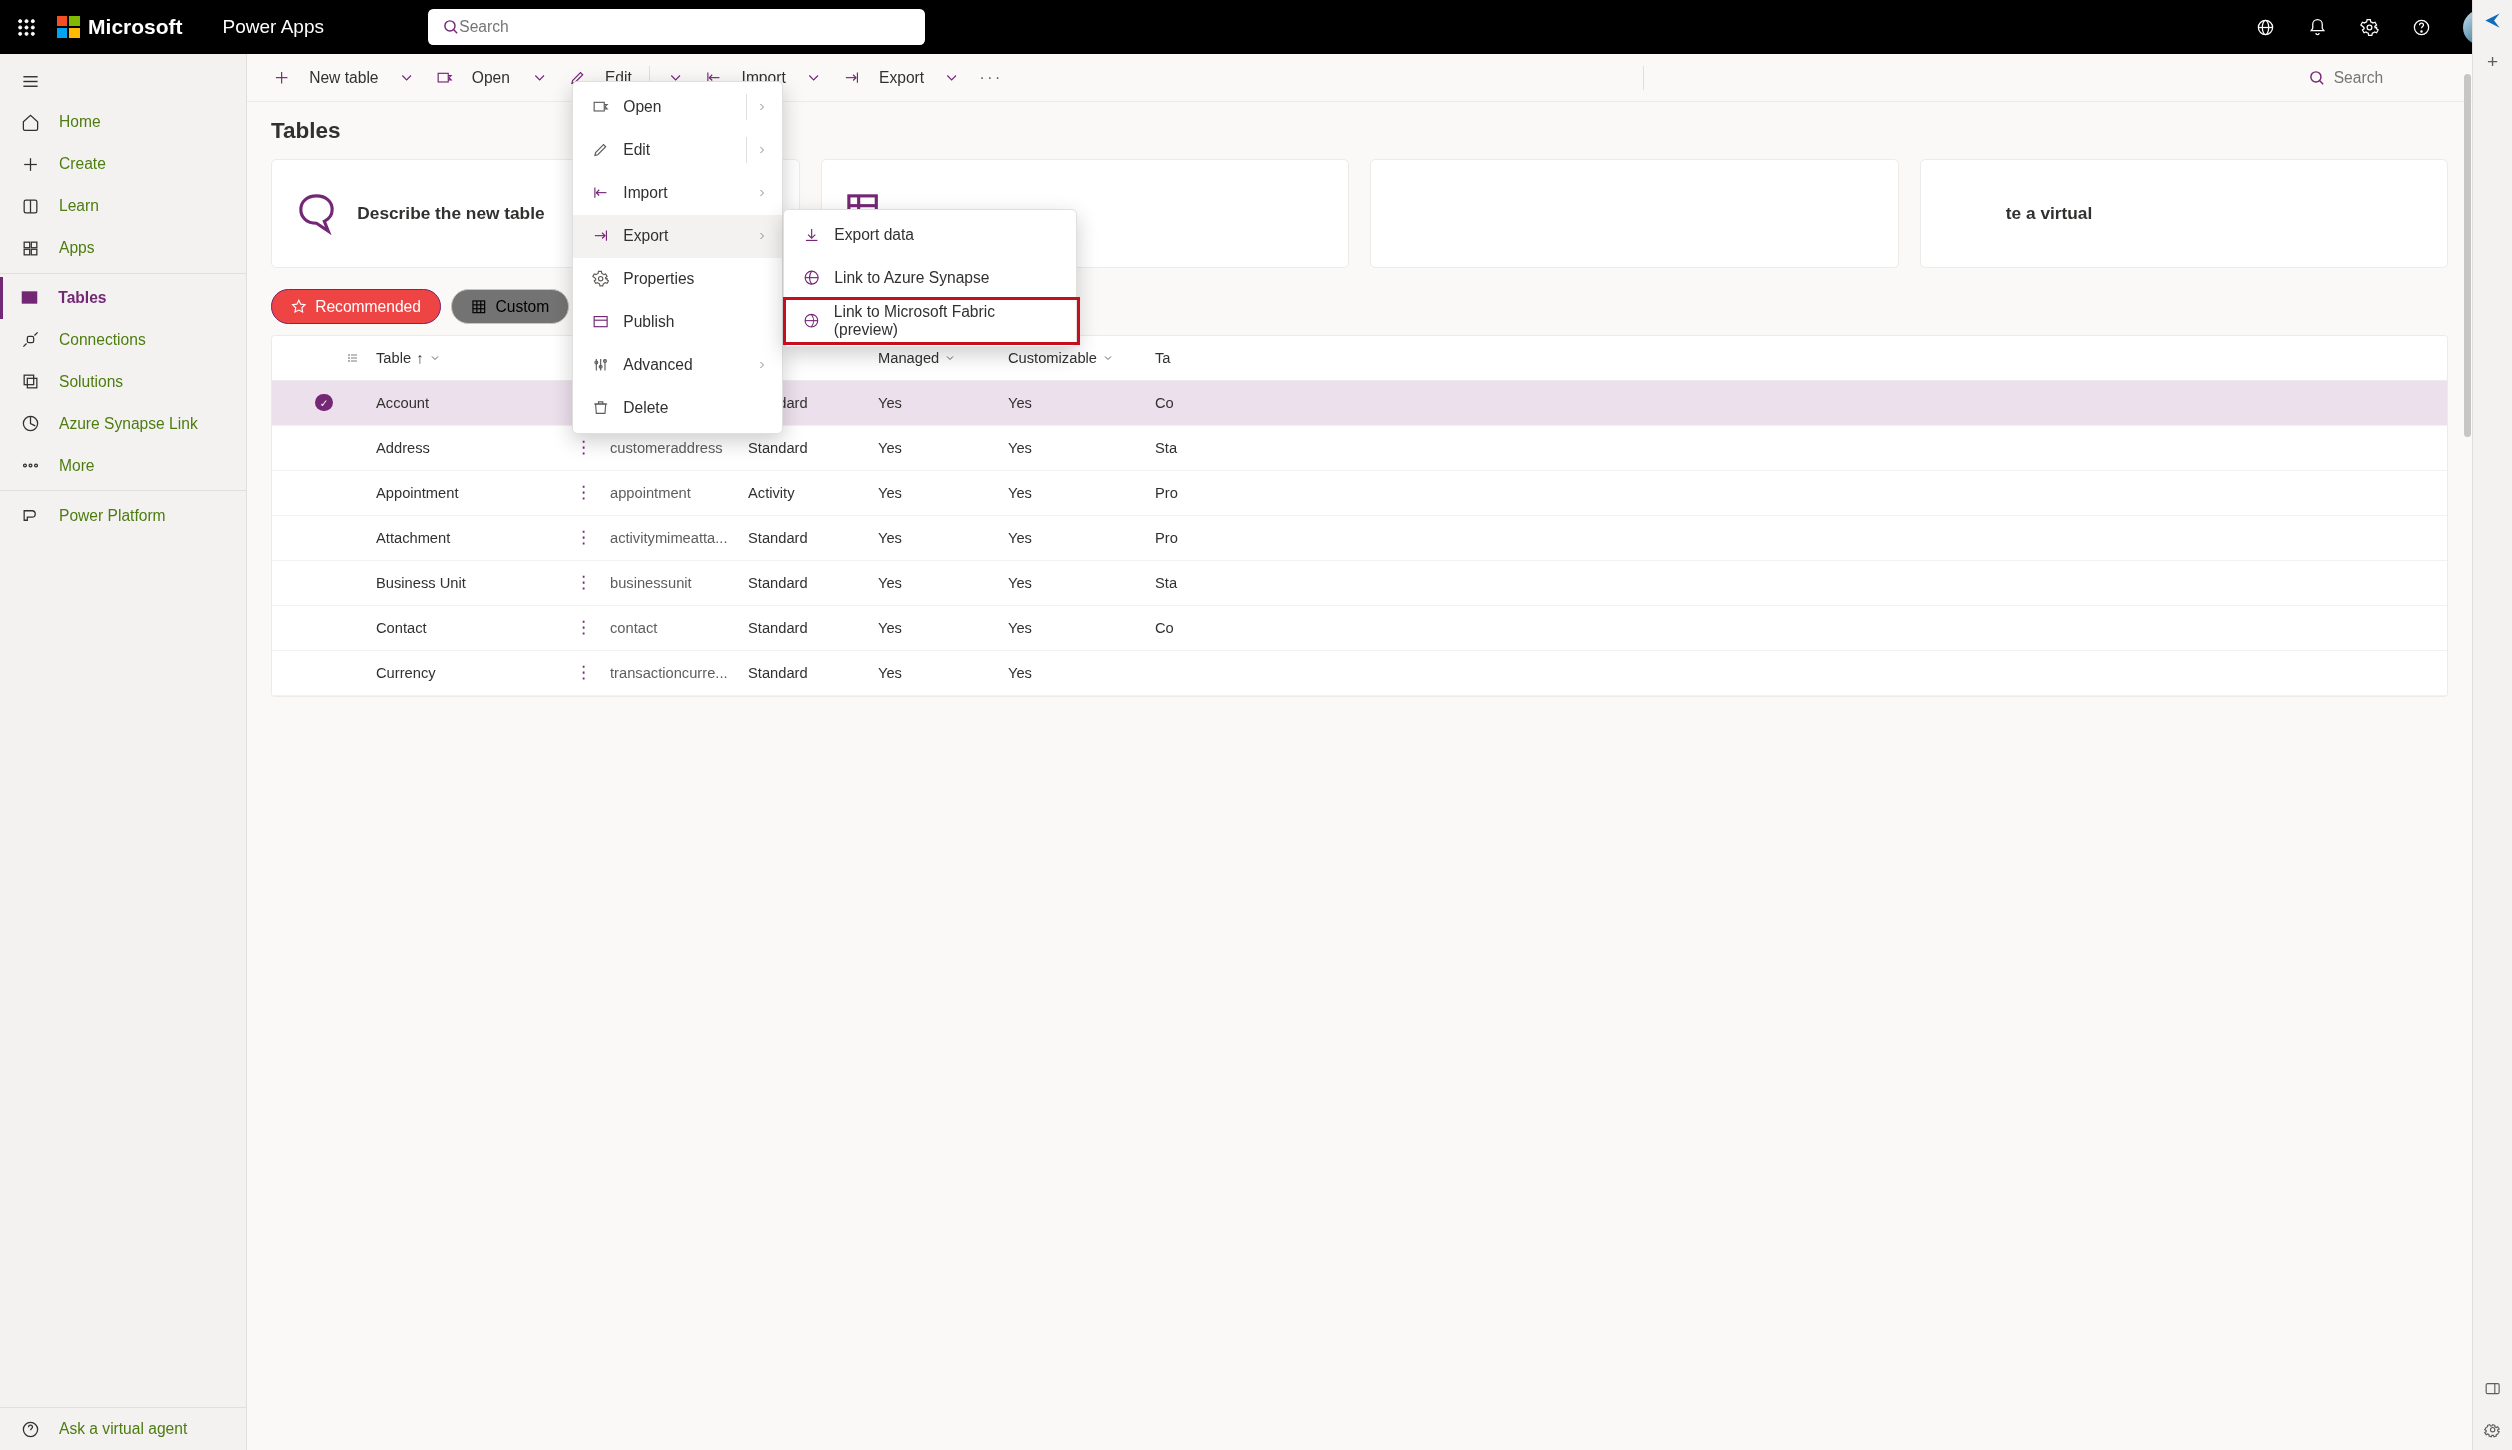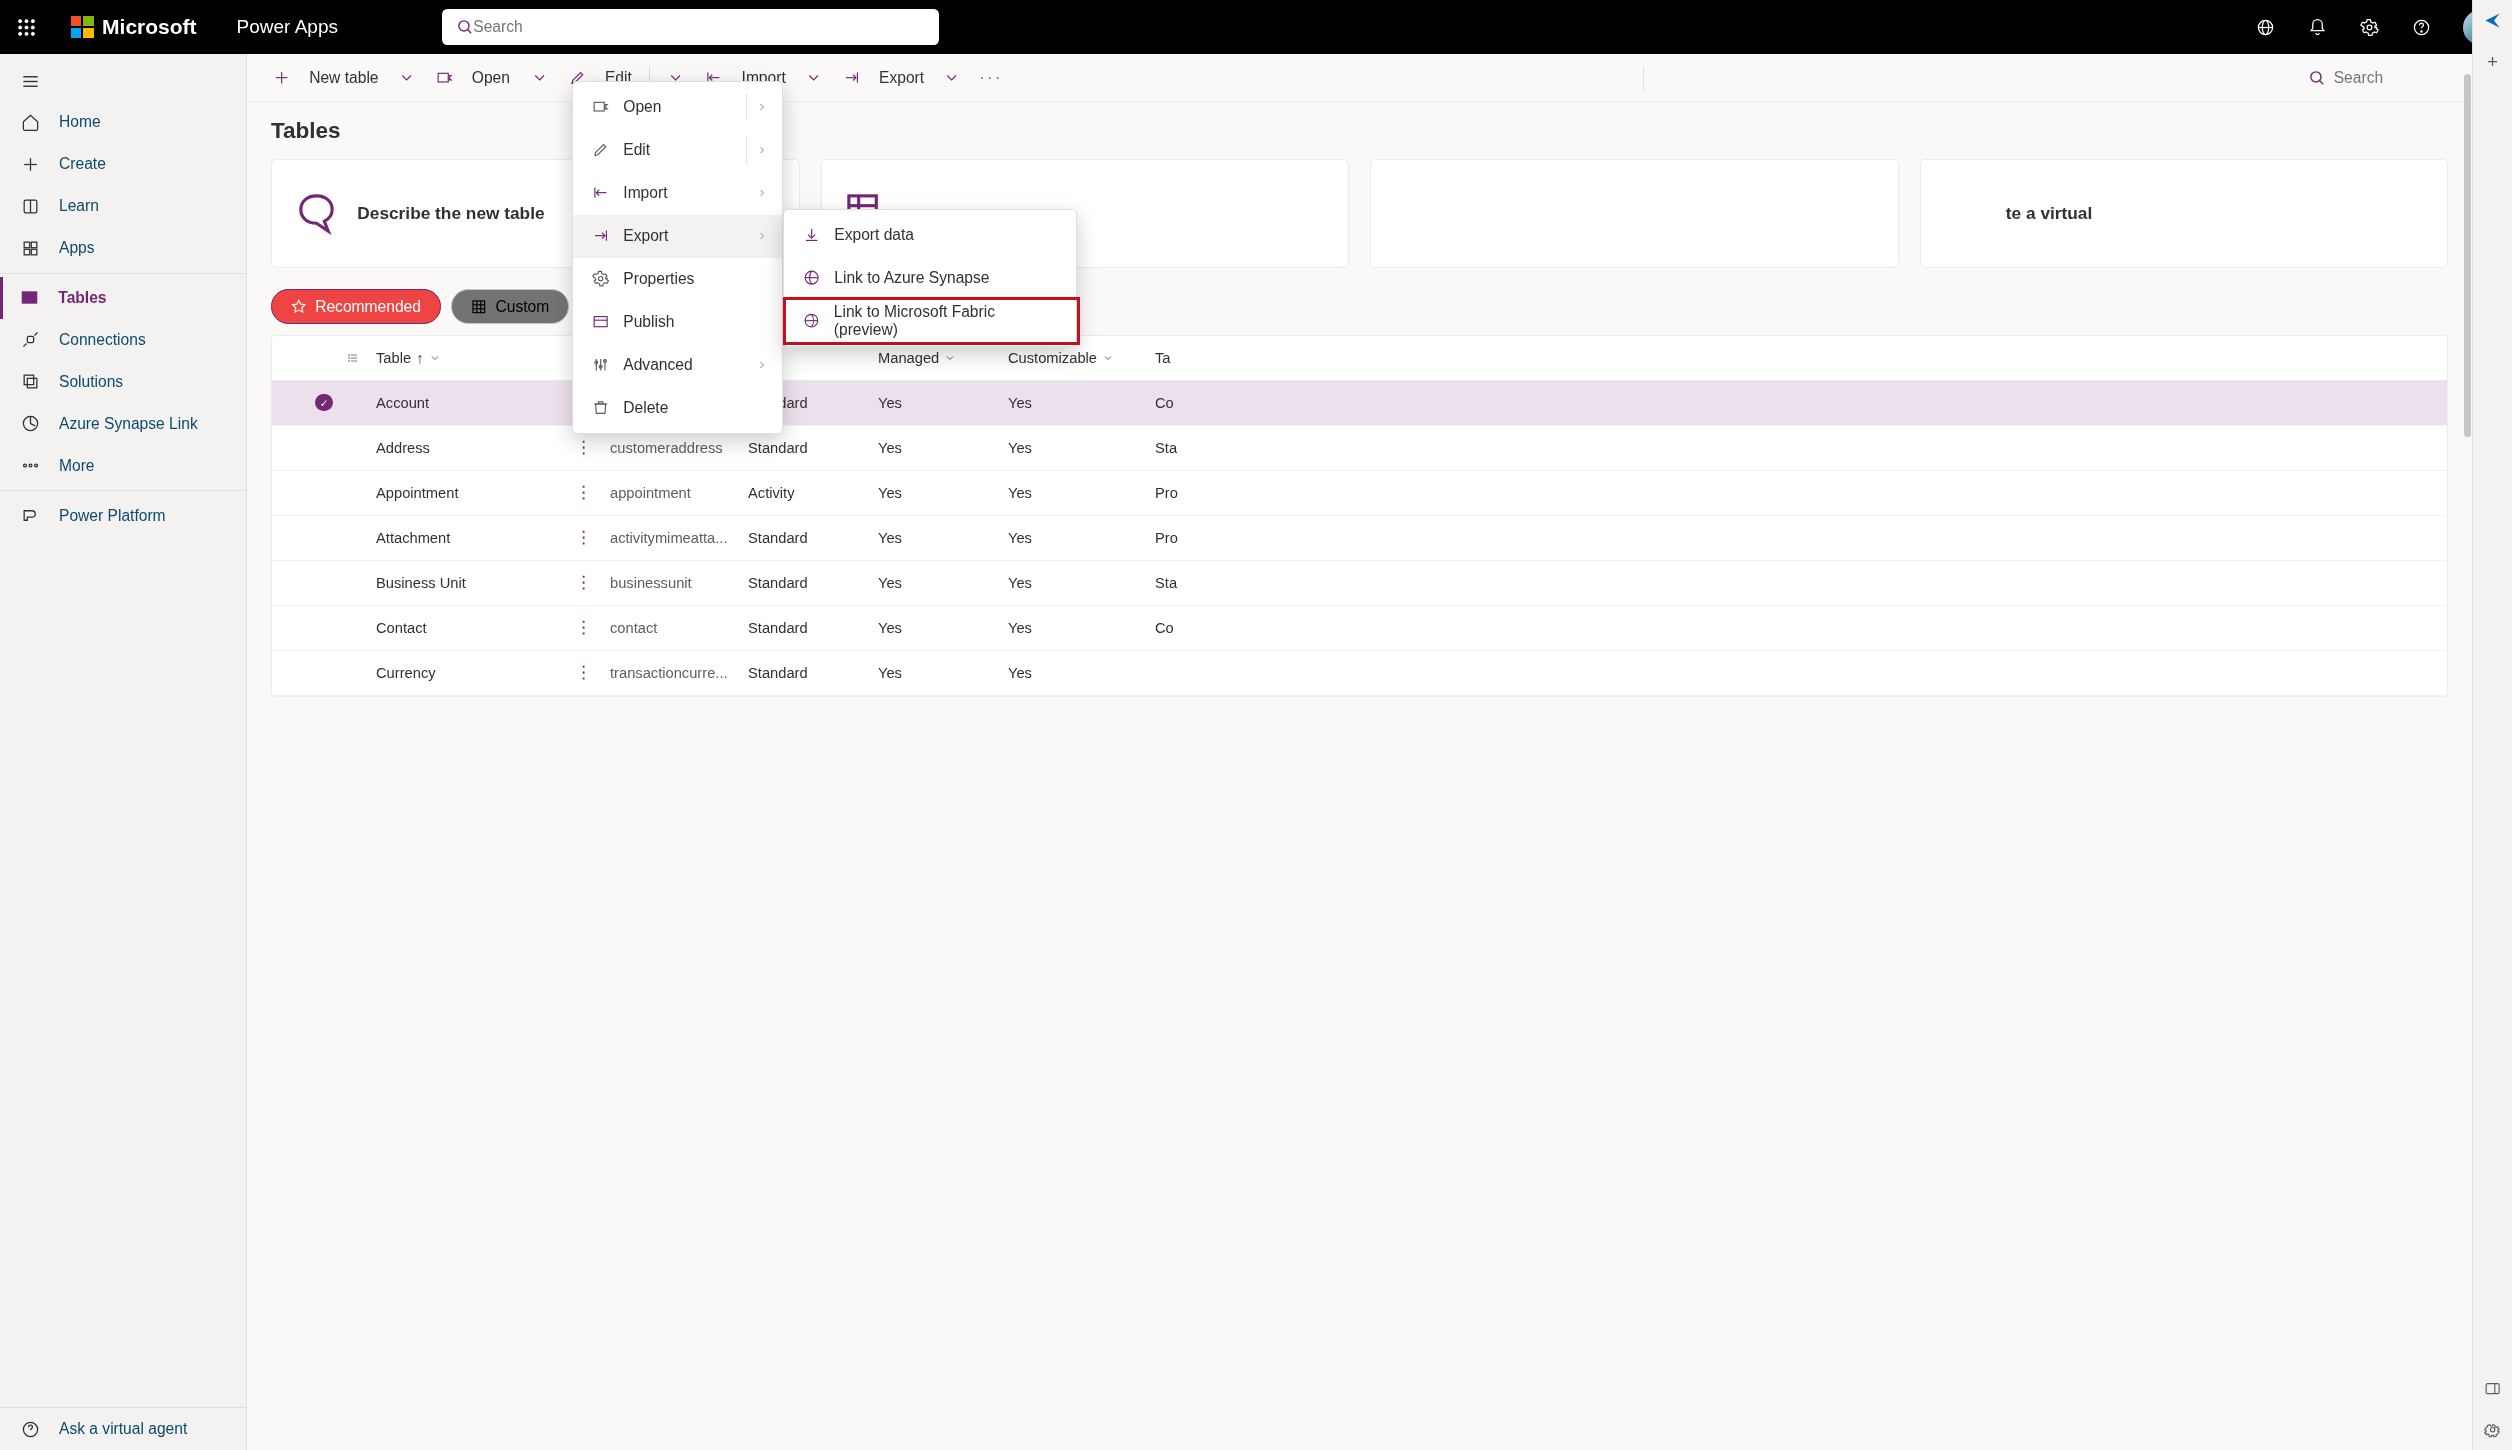--- a/index.html
+++ b/index.html
@@ -2,21 +2,21 @@
 <html style="font-size:14px"><head>
 <meta charset="utf-8">
 <style>
 * { box-sizing: border-box; margin: 0; padding: 0; font-family: "Segoe UI", -apple-system, BlinkMacSystemFont, sans-serif; }
 html, body { width: 100%; height: 100%; overflow: hidden; background: #faf9f8; }
 
 
 .topbar { height: 54px; width: 100%; background: #000; display: flex; align-items: center; color: #fff; }
 .waffle { width: 52px; display: flex; justify-content: center; align-items: center; }
 .waffle svg { width: 19px; height: 19px; }
-.mslogo { display: flex; align-items: center; gap: 8.6px; margin-left: 19px; font-size: 21px; font-weight: 600; }
+.mslogo { display: flex; align-items: center; gap: 8.6px; margin-left: 5px; font-size: 21px; font-weight: 600; }
 .mslogo .sq { width: 22.5px; height: 22.5px; display: grid; grid-template: 1fr 1fr / 1fr 1fr; gap: 1.7px; }
 .mslogo .sq span:nth-child(1){background:#f25022;} .mslogo .sq span:nth-child(2){background:#7fba00;}
 .mslogo .sq span:nth-child(3){background:#00a4ef;} .mslogo .sq span:nth-child(4){background:#ffb900;}
 .app-title { margin-left: 40px; font-size: 19px; font-weight: 400; }
 .searchbox { margin-left: 104px; flex: 0 0 497px; height: 36px; background: #fff; border-radius: 5.2px; display: flex; align-items: center; padding: 0 14px; color: #605e5c; }
 .searchbox input { border: none; outline: none; flex: 1; font-size: 15.6px; background: transparent; color: #323130; }
 .searchbox svg { width: 17.3px; height: 17.3px; stroke: #742774; }
 .topbar-icons { margin-left: auto; display: flex; align-items: center; gap: 31px; padding-right: 14px; }
 .topbar-icons .tbi { width: 21px; height: 21px; display: flex; align-items: center; justify-content: center; }
 .topbar-icons svg { width: 19px; height: 19px; stroke: #fff; fill: none; stroke-width: 1.6; }
@@ -26,21 +26,21 @@
 .right-rail { position: absolute; right: 0; top: 0; bottom: 0; width: 40px; background: #f3f2f1; border-left: 0.9px solid #e1dfdd; display: flex; flex-direction: column; align-items: center; }
 .right-rail .railbtn { width: 40px; height: 41px; display: flex; align-items: center; justify-content: center; color: #0f6cbd; }
 .right-rail .railplus { width: 40px; height: 41px; display: flex; align-items: center; justify-content: center; color: #605e5c; font-size: 19px; }
 .right-rail .spacer { flex: 1; }
 .right-rail .railbottom { width:40px; height:41px; display:flex; align-items:center; justify-content:center; }
 
 
 .leftnav { position: absolute; left: 0; top: 54px; bottom: 0; width: 247px; background: #f3f2f1; border-right: 0.9px solid #e1dfdd; display: flex; flex-direction: column; padding-top: 7px; }
 .leftnav .hamb { height: 40px; display: flex; align-items: center; padding-left: 21px; }
 .leftnav .hamb svg { width: 19px; height: 19px; stroke: #323130; }
-.leftnav .item { height: 42px; display: flex; align-items: center; padding-left: 21px; gap: 19px; font-size: 15.6px; color: #0c4a6e; cursor: pointer; }
+.leftnav .item { height: 42px; display: flex; align-items: center; padding-left: 21px; gap: 19px; font-size: 15.6px; color: #4d7c0f; cursor: pointer; }
 .leftnav .item svg { width: 19px; height: 19px; stroke: #323130; fill: none; stroke-width: 1.6; }
 .leftnav .item.active { font-weight: 600; color: #742774; border-left: 3.5px solid #742774; padding-left: 17.3px; background: #f3f2f1; }
 .leftnav .item.active svg { stroke: #742774; fill: #742774; }
 .leftnav .sep { height: 0.9px; background: #e1dfdd; margin: 3.5px 0; }
 .leftnav .bottom { margin-top: auto; border-top: 0.9px solid #e1dfdd; }
 
 
 .main { position: absolute; left: 247px; top: 54px; right: 40px; bottom: 0; background: #faf9f8; overflow: hidden; }
 
 

